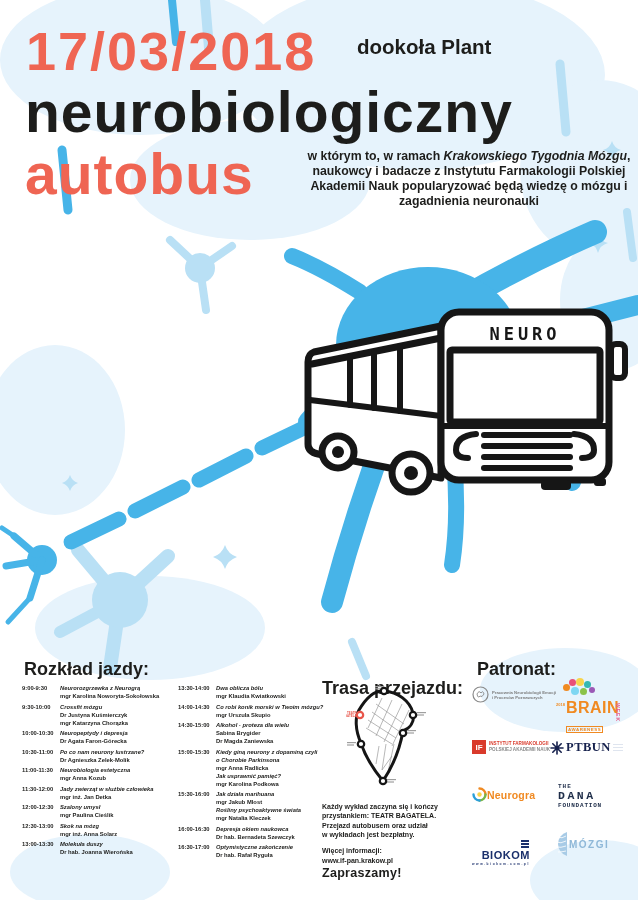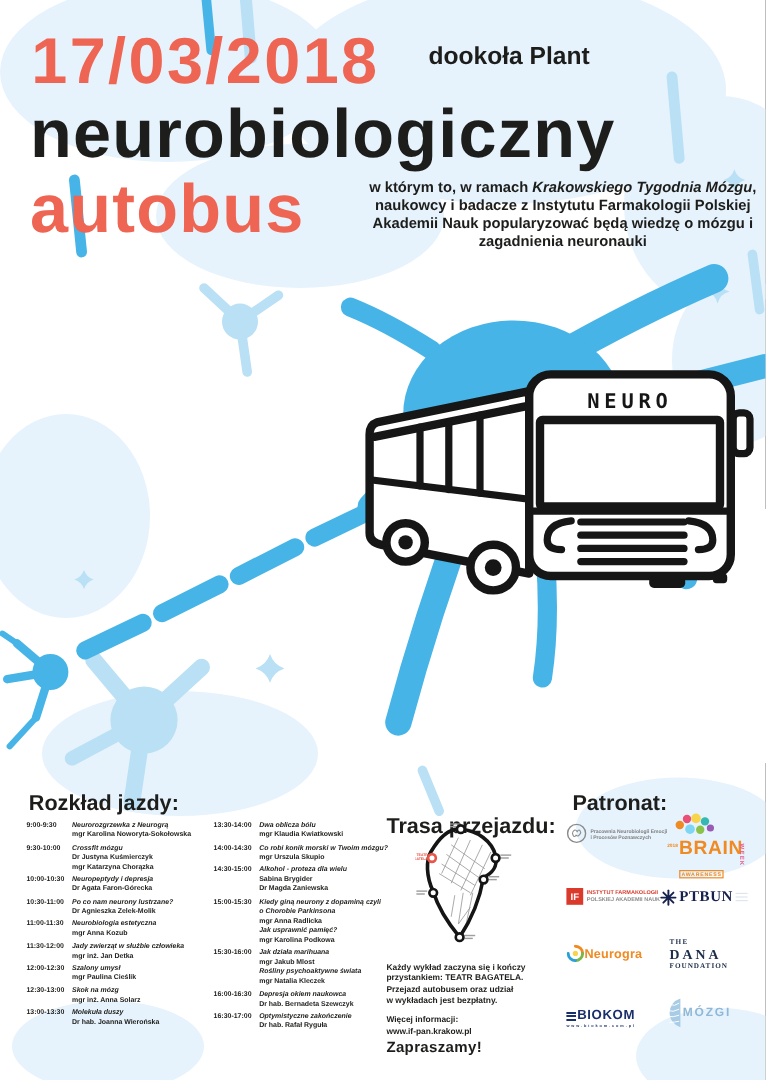--- a/index.html
+++ b/index.html
@@ -60,27 +60,27 @@
   .if-l2{font-size:4.6px;color:#8a8a8a;line-height:5.6px;}
 
   .ptbun{left:550px;top:740px;display:flex;align-items:center;}
   .ptbun-name{font-family:"Liberation Serif",serif;font-weight:bold;font-size:12.5px;color:#16214d;margin-left:2px;letter-spacing:.5px;}
   .ptbun-pale{margin-left:2px;display:flex;flex-direction:column;gap:1.6px;}
   .ptbun-pale span{display:block;width:10px;height:1.6px;background:#dfe5ef;}
 
   .neurogra{left:472px;top:787px;display:flex;align-items:center;}
   .neurogra-name{font-size:10.5px;font-weight:bold;color:#f08a22;margin-left:0;letter-spacing:.2px;}
 
-  .dana{left:558px;top:783px;font-family:Liberation Serif, serif;color:#1e2d49;font-weight:bold;}
+  .dana{left:558px;top:783px;font-family:Liberation Mono, monospace;color:#1e2d49;font-weight:bold;}
   .dana-l1{font-size:6px;letter-spacing:1px;line-height:7px;}
   .dana-l2{font-size:11.5px;letter-spacing:2.5px;line-height:12px;}
   .dana-l3{font-size:6px;letter-spacing:.8px;line-height:8px;}
 
   .biokom{left:472px;top:840px;}
-  .biokom-row{display:flex;align-items:flex-end;}
+  .biokom-row{display:flex;align-items:flex-end;flex-direction:column;}
   .biokom-glyph{width:8px;height:9px;flex:none;margin-right:1px;
      background:repeating-linear-gradient(180deg,#1a2f6b 0 1.6px,#ffffff 1.6px 3.2px);}
   .biokom-name{font-size:11px;font-weight:bold;color:#1a2f6b;letter-spacing:.5px;}
   .biokom-url{font-size:3.2px;font-weight:bold;color:#1a2f6b;letter-spacing:1.6px;margin-top:.5px;}
 
   .mozgi{left:554px;top:831px;display:flex;align-items:center;text-align:center;}
   .mozgi-name{font-size:10px;font-weight:bold;color:#8fb8d8;letter-spacing:1.5px;margin-left:1px;}
 </style>
 </head>
 <body>

